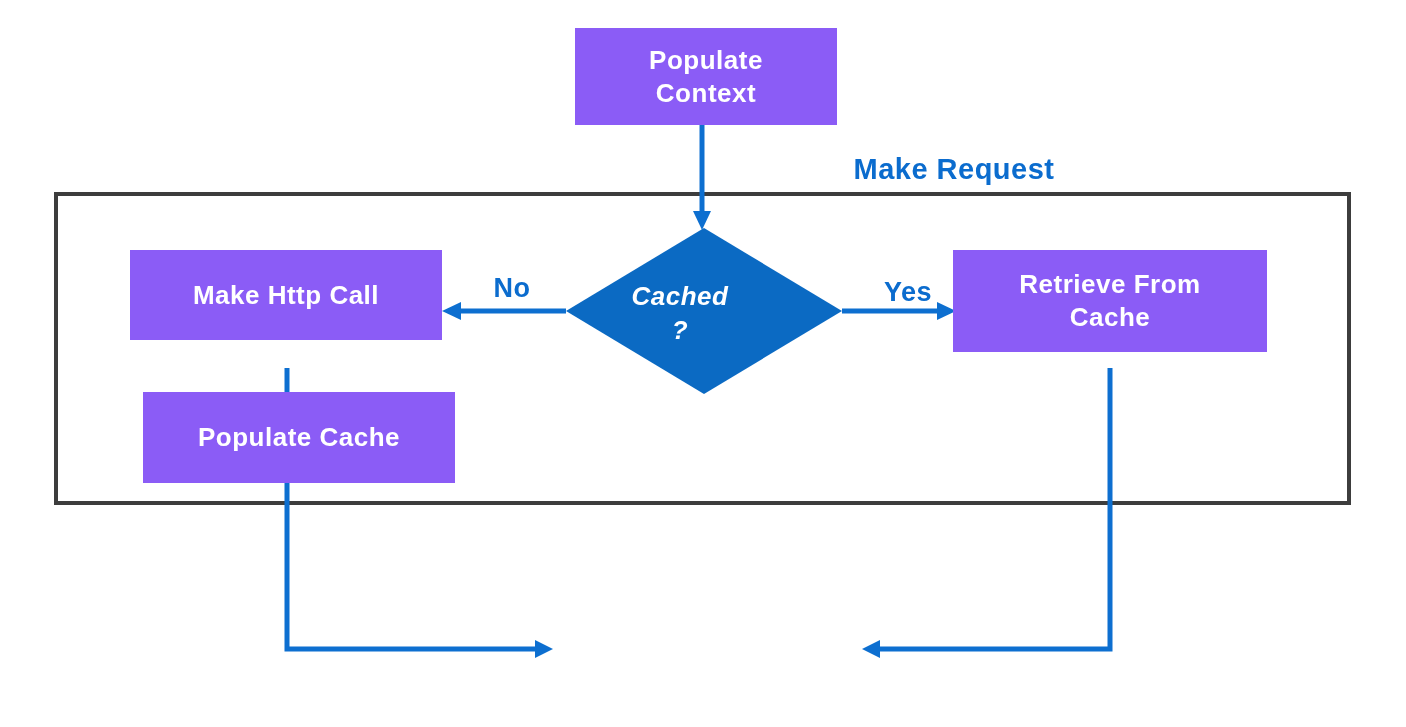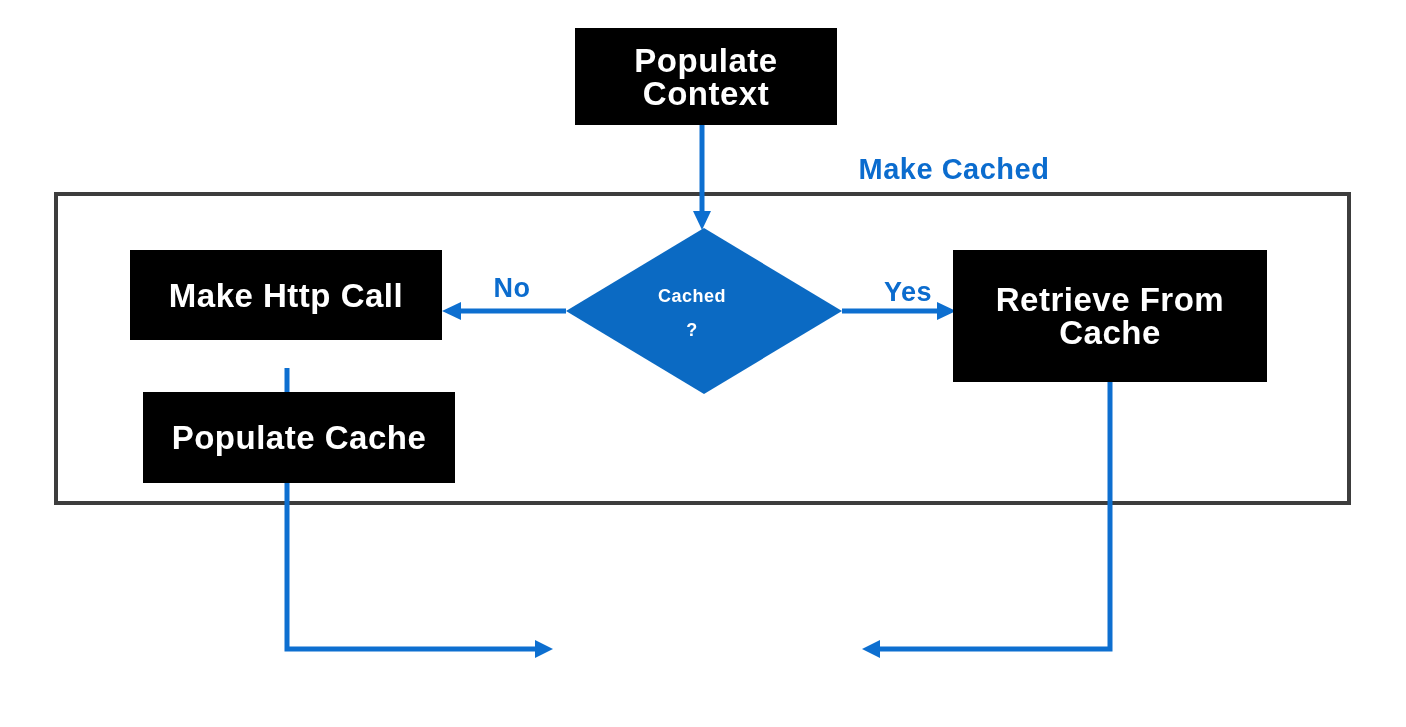--- a/index.html
+++ b/index.html
@@ -29,47 +29,48 @@
     letter-spacing: 0.5px;
     line-height: 34px;
   }
   .wires {
     position: absolute;
     left: 0; top: 0;
     width: 1406px; height: 727px;
   }
   .node {
     position: absolute;
-    background: #000000;
+    background: #8b5cf6;
     color: #ffffff;
     display: flex;
     align-items: center;
     justify-content: center;
     text-align: center;
     font-weight: bold;
-    font-size: 33px;
+    font-size: 26px;
     letter-spacing: 0.5px;
     line-height: 33px;
     white-space: pre-line;
   }
   .node-populate-context   { left: 575px; top: 28px;  width: 262px; height: 97px; }
   .node-make-http-call     { left: 130px; top: 250px; width: 312px; height: 90px; }
   .node-populate-cache     { left: 143px; top: 392px; width: 312px; height: 91px; }
-  .node-retrieve-from-cache{ left: 953px; top: 250px; width: 314px; height: 132px; }
+  .node-retrieve-from-cache{ left: 953px; top: 250px; width: 314px; height: 102px; }
   .node-return-response    { left: 552px; top: 588px; width: 311px; height: 122px; }
   .decision-label {
     position: absolute;
-    left: 592px; top: 279px; width: 200px;
+    left: 580px; top: 279px; width: 200px;
     color: #ffffff;
     font-weight: bold;
-    font-size: 18px;
+    font-size: 26px;
     letter-spacing: 0.5px;
     line-height: 34px;
     text-align: center;
     white-space: pre-line;
+    font-style: italic;
   }
   .edge-label {
     position: absolute;
     width: 100px;
     text-align: center;
     color: #0b6cce;
     font-weight: bold;
     font-size: 27px;
     letter-spacing: 0.5px;
     line-height: 31px;
@@ -77,21 +78,21 @@
   .edge-label-no  { left: 462px; top: 273px; }
   .edge-label-yes { left: 832px; top: 277px; text-align: right; }
 </style>
 </head>
 <body>
 
 <div class="stage">
 
   <div class="group-box"></div>
 
-  <div class="group-label">Make Cached</div>
+  <div class="group-label">Make Request</div>
 
   <svg class="wires" viewBox="0 0 1406 727" xmlns="http://www.w3.org/2000/svg">
 
     <polygon points="704,228 842,311 704,394 566,311" fill="#0b6ac3"></polygon>
 
     <g stroke="#0d6fd0" stroke-width="5" fill="none">
       <path d="M702 125 V214"></path>
       <path d="M566 311 H459"></path>
       <path d="M842 311 H939"></path>
       <path d="M287 368 V392"></path>

